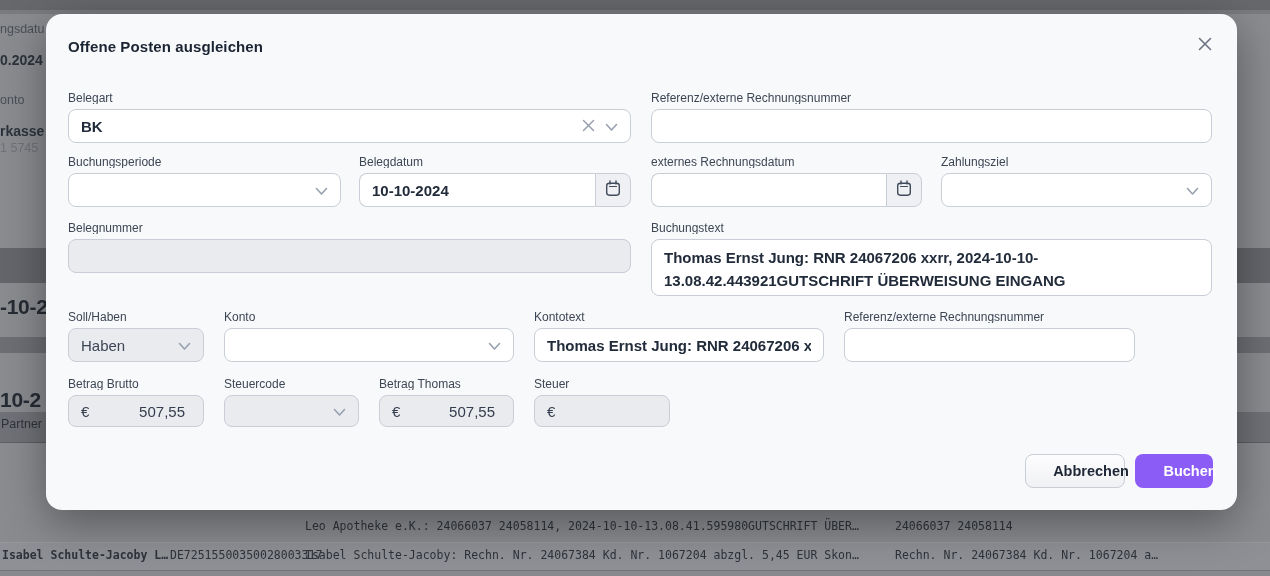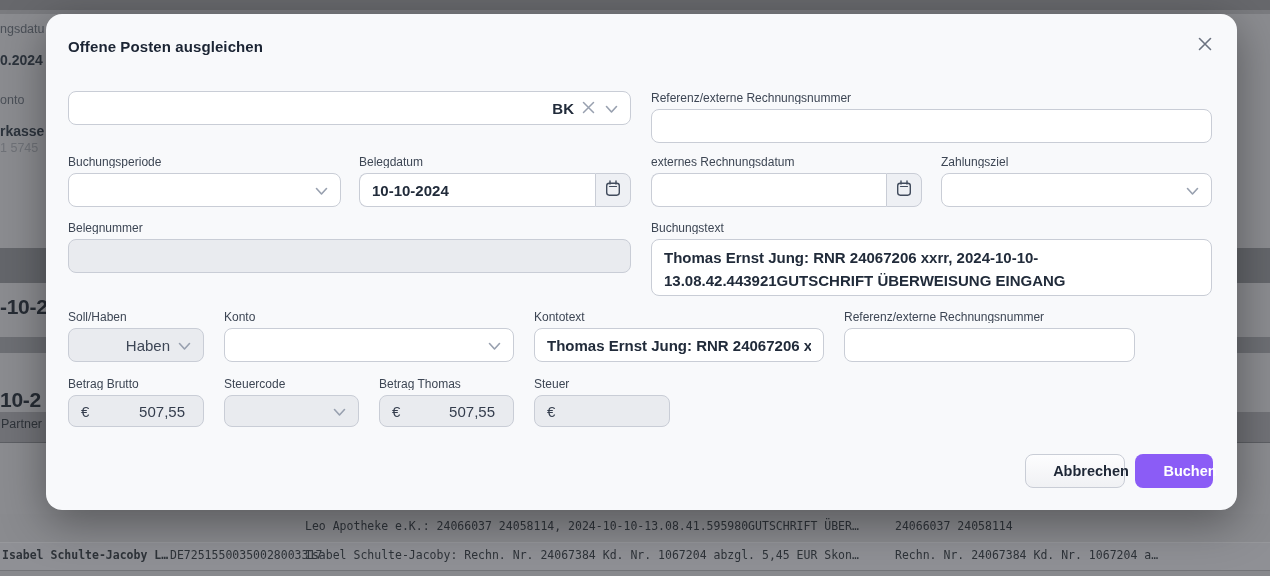--- a/index.html
+++ b/index.html
@@ -42,21 +42,21 @@
                  font-weight:bold; color:#1b2433; letter-spacing:0.1px; }
   .close-btn { position:absolute; top:22px; right:22px; width:20px; height:20px;
                display:flex; align-items:center; justify-content:center; cursor:pointer; }
 
   .fld { position:absolute; }
   .lbl { font-size:12px; color:#3d4654; margin-bottom:5px; height:13px;
          white-space:nowrap; overflow:hidden; }
   .ctl { height:34px; background:#fff; border:1px solid #c9cdd6; border-radius:8px;
          display:flex; align-items:center; padding:0 12px; font-size:15px;
          font-weight:600; color:#212b3a; position:relative; width:100%; }
-  .ctl .val { flex:1; white-space:nowrap; overflow:hidden;text-align:right; }
+  .ctl .val { flex:1; white-space:nowrap; overflow:hidden; }
   .ctl.disabled { background:#e9ebef; font-weight:500; color:#3d4656; }
   .icons { display:flex; align-items:center; gap:10px; margin-left:8px; }
 
   input.ctl { outline:none; }
 
   
   .dgroup { display:flex; height:34px; width:100%; }
   .dgroup .dinput { flex:1; background:#fff; border:1px solid #c9cdd6;
         border-right:none; border-radius:8px 0 0 8px; display:flex; align-items:center;
         padding:0 12px; font-size:15px; font-weight:600; color:#212b3a; }
@@ -118,20 +118,21 @@
 
   <div class="close-btn">
     <span>
       <svg width="16" height="16" viewBox="0 0 16 16">
           <path d="M2.5 2.5 L13.5 13.5 M13.5 2.5 L2.5 13.5" stroke="#6b7280" stroke-width="1.6" stroke-linecap="round"></path>
         </svg>
     </span>
   </div>
 
   <div class="fld" style="left:22px;top:77px;width:563px">
+    <div class="lbl">Belegart</div>
     <div class="ctl">
       <span class="val">BK</span>
       <span class="icons">
         <span><svg width="13" height="13" viewBox="0 0 13 13">
               <path d="M1.5 1.5 L11.5 11.5 M11.5 1.5 L1.5 11.5" stroke="#98a0af" stroke-width="1.5" stroke-linecap="round"></path>
             </svg></span>
         <span><svg width="13" height="9" viewBox="0 0 13 9">
               <path d="M1.5 1.5 L6.5 7 L11.5 1.5" fill="none" stroke="#98a0af" stroke-width="1.6" stroke-linecap="round" stroke-linejoin="round"></path>
             </svg></span>
       </span>

